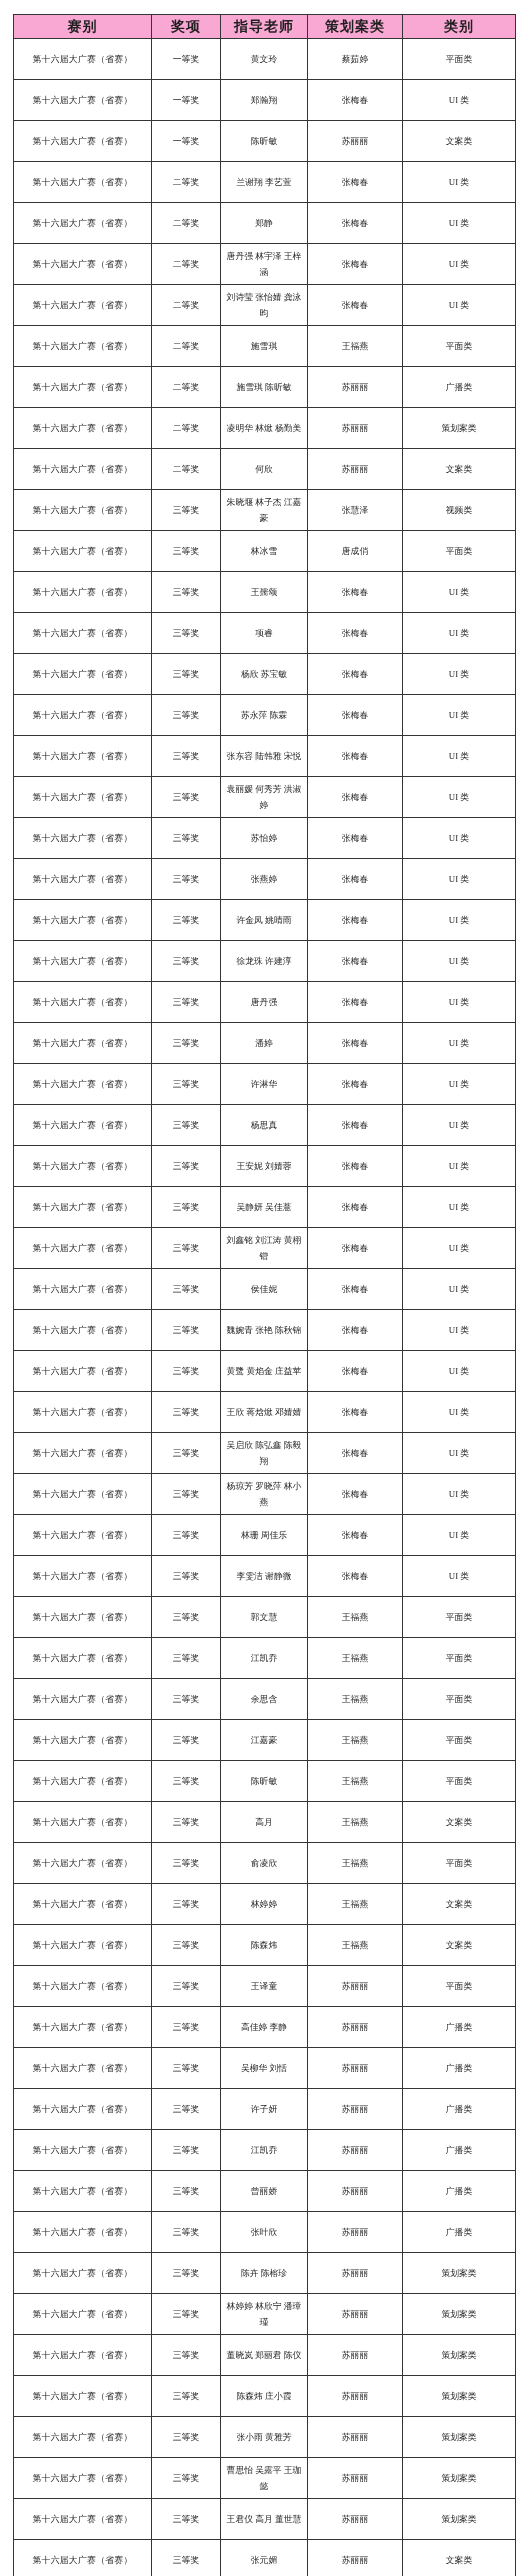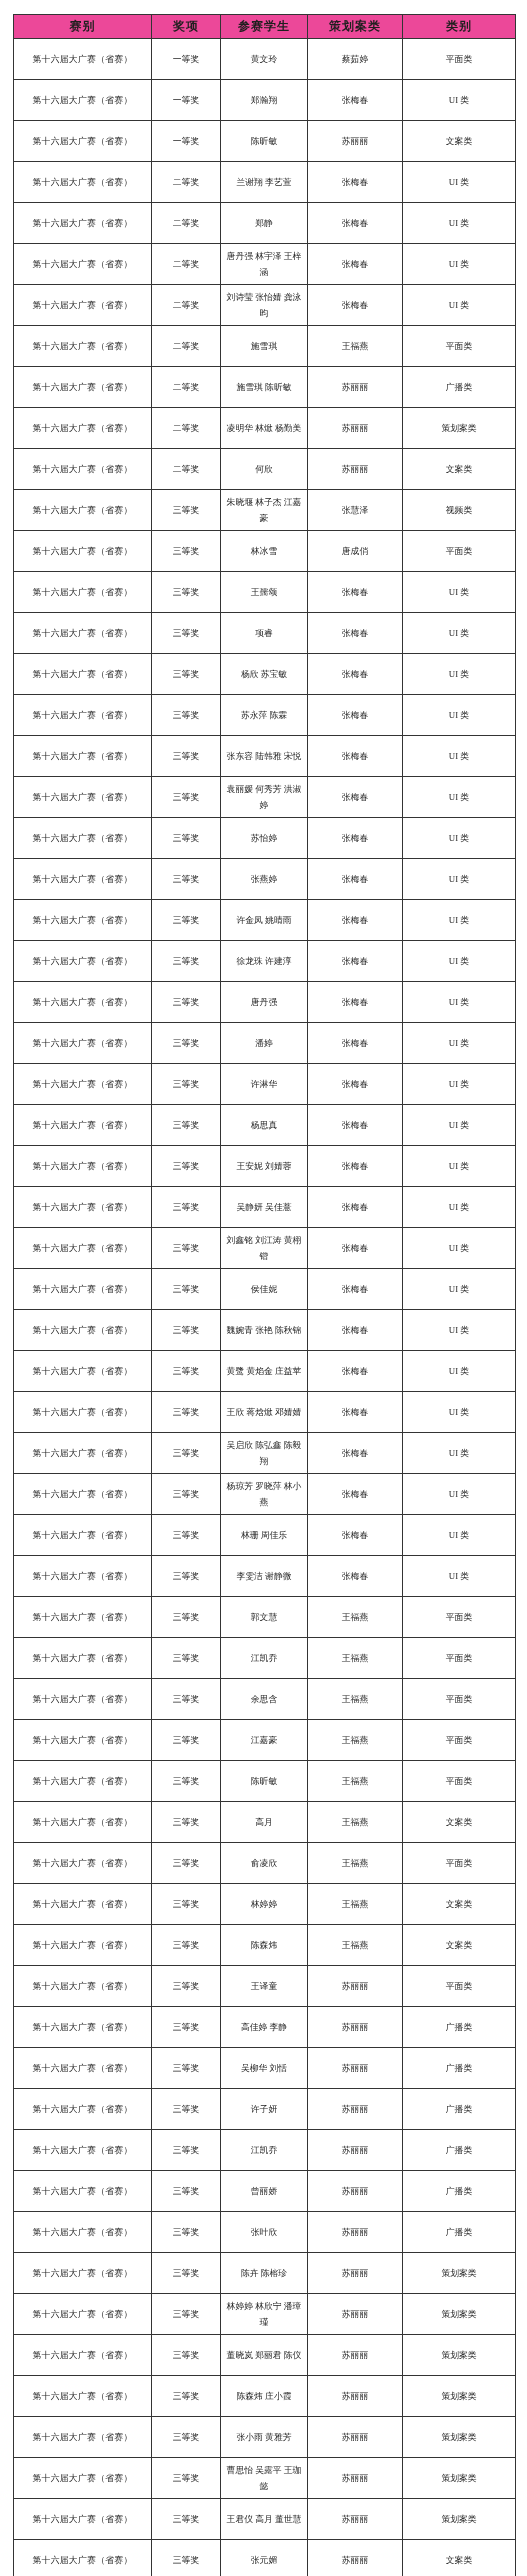--- a/index.html
+++ b/index.html
@@ -14,22 +14,22 @@
     width: 502px;
     table-layout: fixed;
   }
   table.awards th, table.awards td {
     border: 1px solid #343434;
     text-align: center;
     vertical-align: middle;
     overflow: hidden;
   }
   table.awards th {
-    background: #ec4899;
-    font-size: 12px;
+    background: #f9a8d4;
+    font-size: 14px;
     font-weight: bold;
     height: 20.6px;
     padding: 1px;
     letter-spacing: 1px;
     font-family: Liberation Mono, monospace;
   }
   table.awards td {
     font-size: 8.8px;
     height: 37px;
     padding: 1.5px 4.1px;
@@ -47,21 +47,21 @@
       <col style="width:138px">
       <col style="width:69px">
       <col style="width:87px">
       <col style="width:95px">
       <col style="width:113px">
     </colgroup>
     <thead data-name="awards-table-header">
       <tr data-name="header-row">
         <th data-name="col-header-competition">赛别</th>
         <th data-name="col-header-award">奖项</th>
-        <th data-name="col-header-students">参赛学生</th>
+        <th data-name="col-header-students">指导老师</th>
         <th data-name="col-header-teacher">策划案类</th>
         <th data-name="col-header-category">类别</th>
       </tr>
     </thead>
     <tbody data-name="awards-table-body">
         <tr data-name="table-row">
           <td data-name="cell-competition">第十六届大广赛（省赛）</td>
           <td data-name="cell-award">一等奖</td>
           <td data-name="cell-students">黄文玲</td>
           <td data-name="cell-teacher">蔡茹婷</td>

